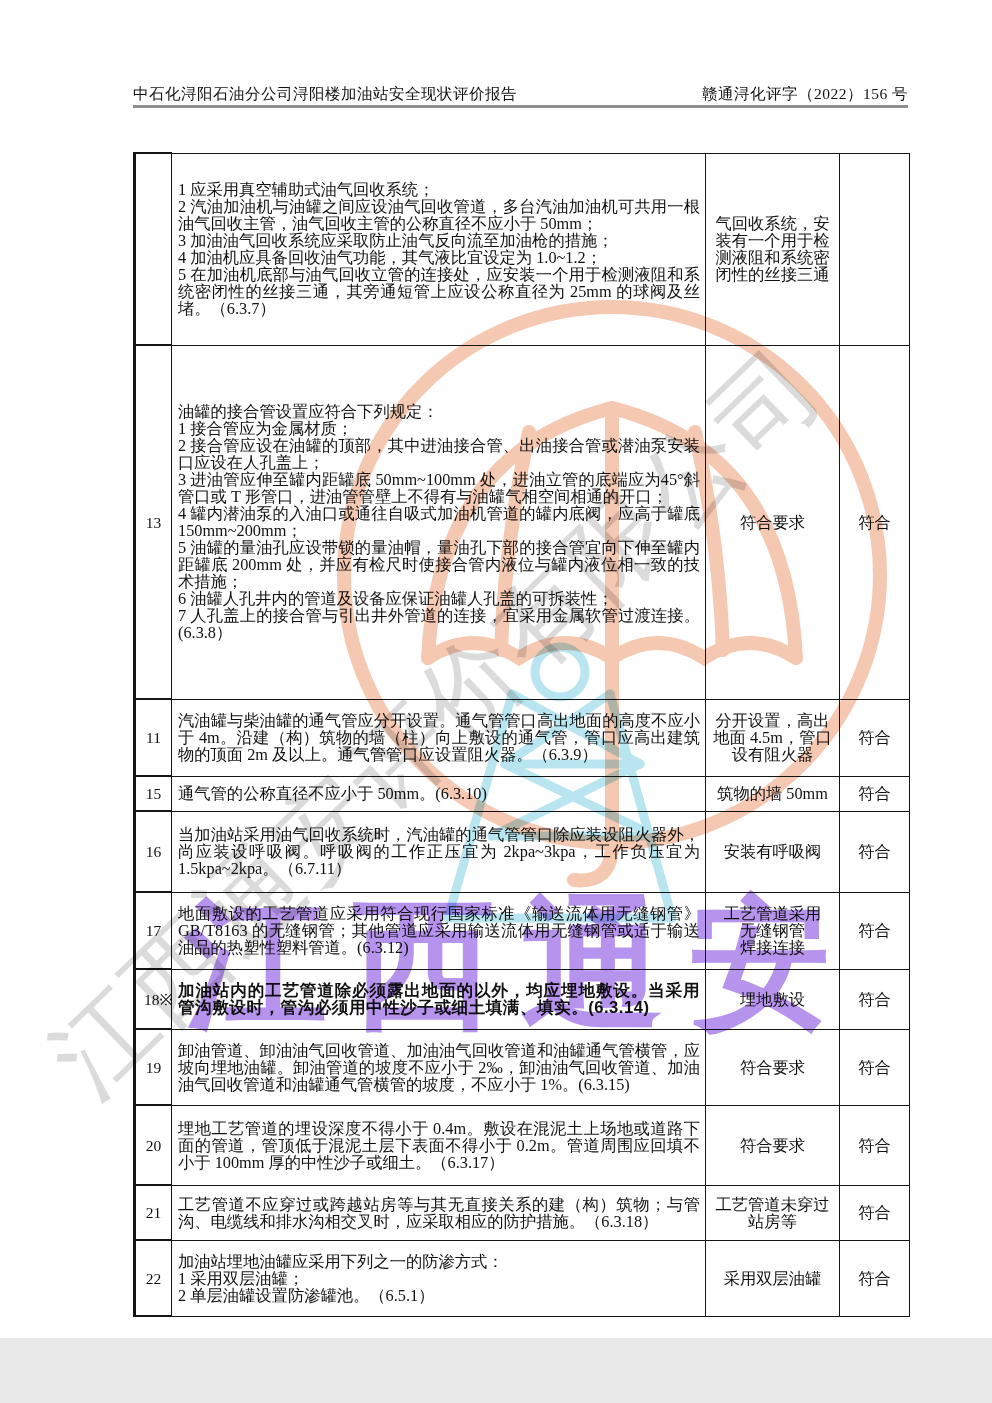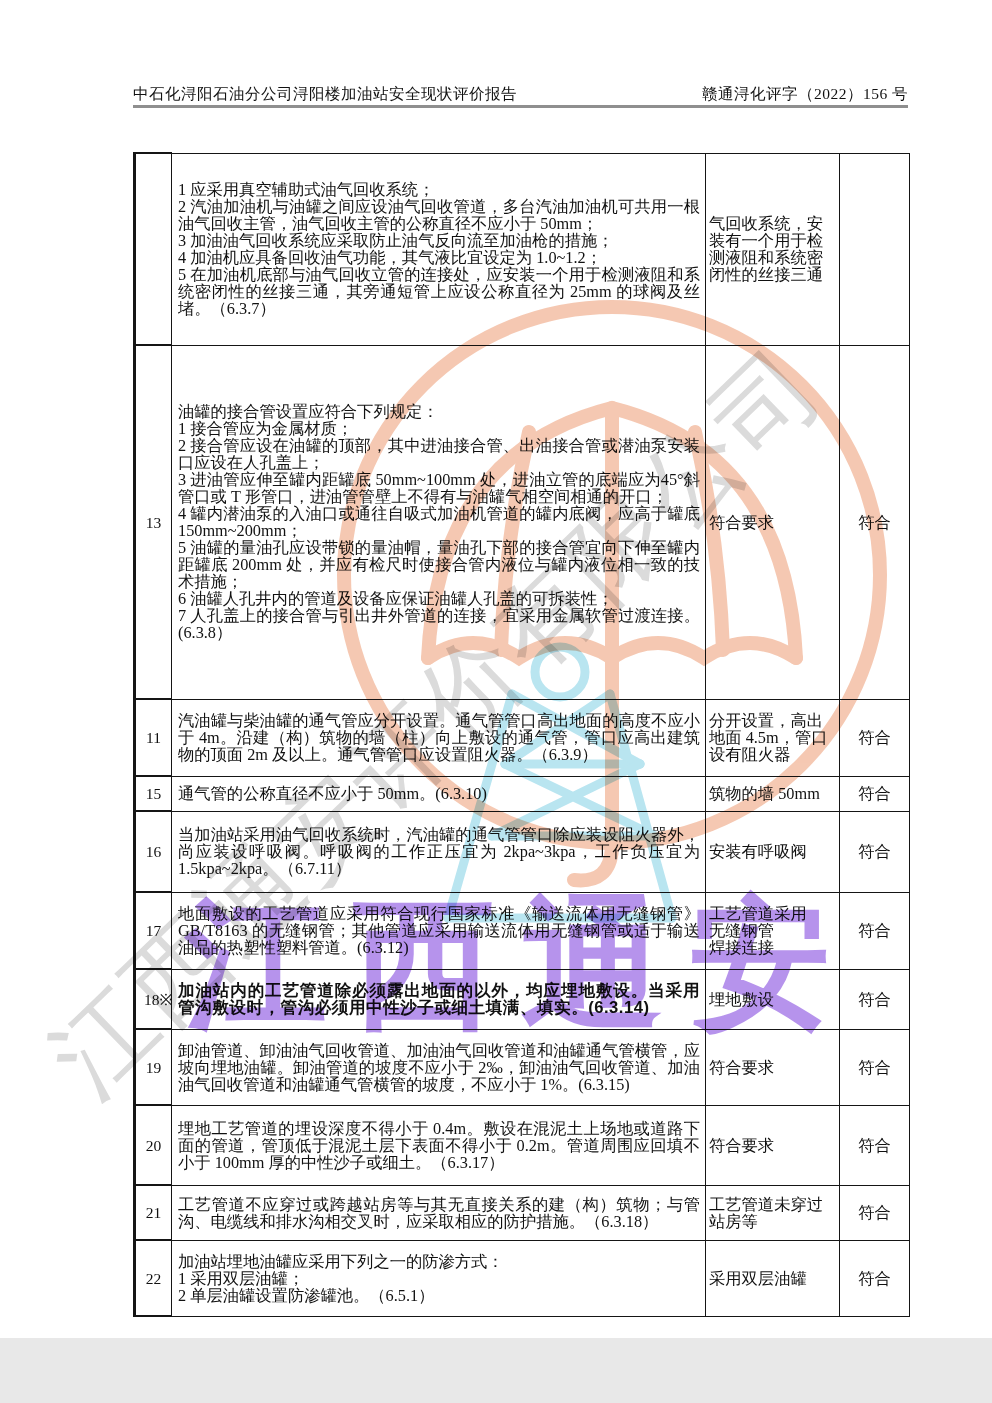--- a/index.html
+++ b/index.html
@@ -25,21 +25,21 @@
   }
   #report-table td.content{
     white-space:pre-line;text-align:justify;vertical-align:middle;
     padding:1px 5px 1px 6px;
   }
   #report-table td.content.bold{
     font-weight:700;font-family:"Liberation Sans","DejaVu Sans",sans-serif;
     font-size:16.6px;letter-spacing:.5px;
   }
   #report-table td.result{
-    white-space:pre-line;vertical-align:middle;padding:0 3px;
+    white-space:pre-line;text-align:center;vertical-align:middle;padding:0 3px;
   }
   #report-table td.status{text-align:center;vertical-align:middle;padding:0 2px;}
   .col-num{width:37px;}  .col-content{width:534px;}
   .col-result{width:134px;} .col-status{width:70px;}
   
   .page-num{position:absolute;left:0;top:1288px;width:100%;text-align:right;font-size:18px;padding-left:40px;}
   
   .wm{position:absolute;pointer-events:none;mix-blend-mode:multiply;}
   .wm-svg{left:0;top:0;}
   .wm-gray{

